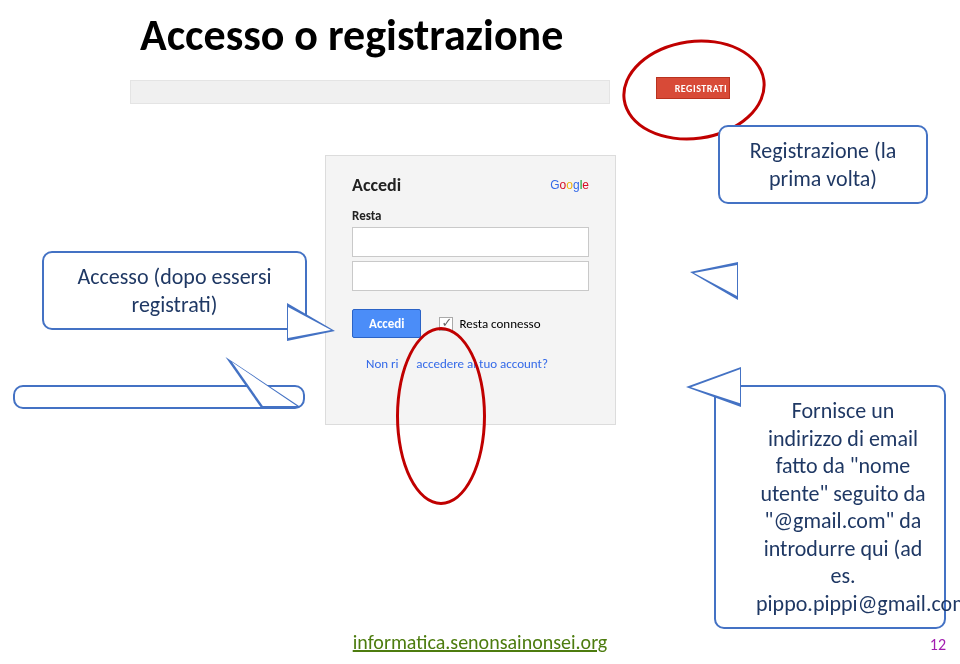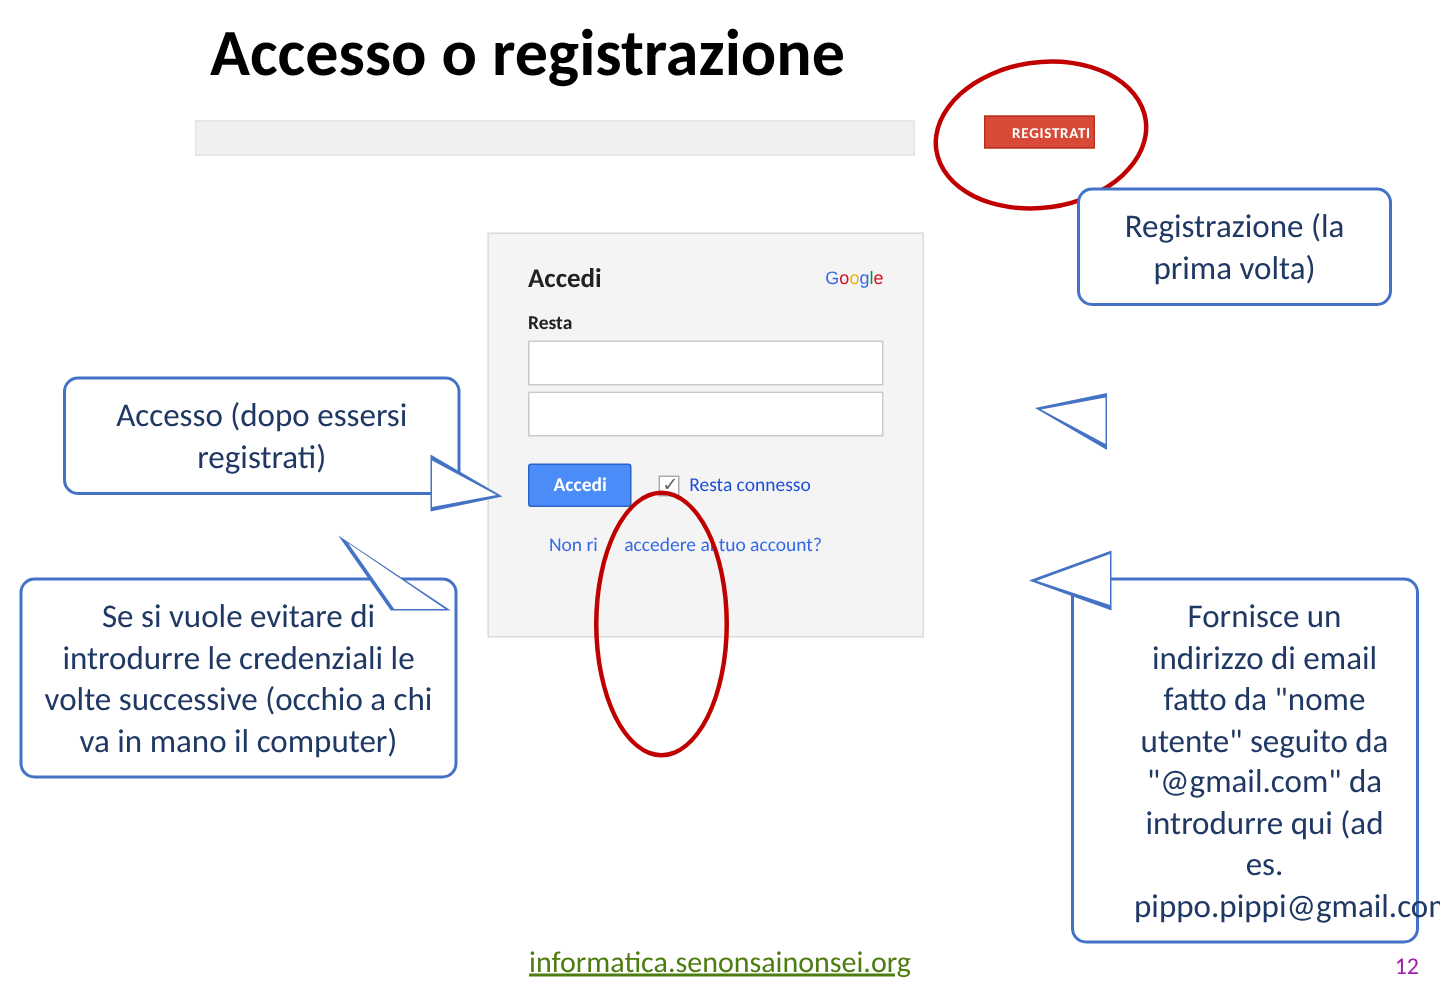--- a/index.html
+++ b/index.html
@@ -12,21 +12,21 @@
 
   .login-card { position: absolute; top: 155px; left: 325px; width: 291px; height: 270px; background: #f4f4f4; border: 1px solid #dcdcdc; padding: 18px 26px; }
   .login-head { display: flex; justify-content: space-between; align-items: center; }
   .login-head h3 { font-size: 18px; font-weight: 700; color: #222; }
   .glogo { font-size: 12px; font-family: Arial, sans-serif; }
   .g1 { color:#3369e8; } .g2{color:#d50f25;} .g3{color:#eeb211;} .g4{color:#3369e8;} .g5{color:#009925;} .g6{color:#d50f25;}
   .lbl { font-size: 13px; font-weight: 700; color: #222; margin-top: 12px; }
   .inp { width: 100%; height: 30px; background: #fff; border: 1px solid #c9c9c9; margin-top: 4px; }
   .row-accedi { display: flex; align-items: center; gap: 18px; margin-top: 18px; }
   .btn-accedi { background: #4b8df8; color: #fff; font-size: 13px; font-weight: 700; padding: 6px 16px; border: 1px solid #2b63c6; border-radius: 2px; }
-  .chk { display: flex; align-items: center; gap: 6px; font-size: 13px; color: #1d4ed8; }
+  .chk { display: flex; align-items: center; gap: 6px; font-size: 13px; color: #000000; }
   .chkbox { width: 14px; height: 14px; border: 1px solid #aaa; background: #fff; position: relative; }
   .chkbox::after { content:"✓"; position:absolute; top:-3px; left:1px; font-size:13px; color:#666; }
   .cantaccess { font-size: 13px; color: #3369e8; margin-top: 18px; margin-left: 14px; }
   .accedi-circle { position: absolute; top: 327px; left: 396px; width: 90px; height: 178px; border: 3px solid #c00000; border-radius: 50%; }
 
   .callout { position: absolute; background: #fff; border: 2px solid #4472c4; border-radius: 10px; padding: 10px 14px; font-size: 22px; line-height: 1.25; color: #1f3864; text-align: center; }
   .callout .tail { position: absolute; width: 0; height: 0; }
 
   #co-right { top: 125px; left: 718px; width: 210px; }
   #co-right .tail { left: -30px; top: 135px; border-top: 10px solid transparent; border-bottom: 28px solid transparent; border-right: 48px solid #4472c4; }
@@ -86,21 +86,20 @@
     <span>Registrazione (la prima volta)</span>
   </div>
 
   <div id="co-left-top" class="callout">
     <div class="tail"></div>
     <span>Accesso (dopo essersi registrati)</span>
   </div>
 
   <div id="co-left-bot" class="callout">
     <div class="tail"></div>
-    <span>Se si vuole evitare di introdurre le credenziali le volte successive (occhio a chi va in mano il computer)</span>
   </div>
 
   <div id="co-gmail" class="callout">
     <div class="tail"></div>
     <span>Fornisce un indirizzo di email fatto da "nome utente" seguito da "@gmail.com" da introdurre qui (ad es. pippo.pippi@gmail.com"</span>
   </div>
 
   <div class="footer">
     <a>informatica.senonsainonsei.org</a>
   </div>

